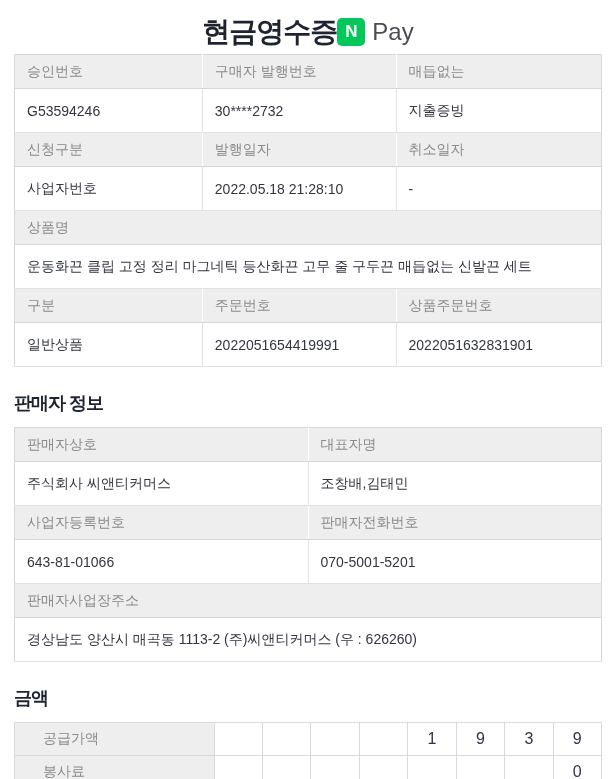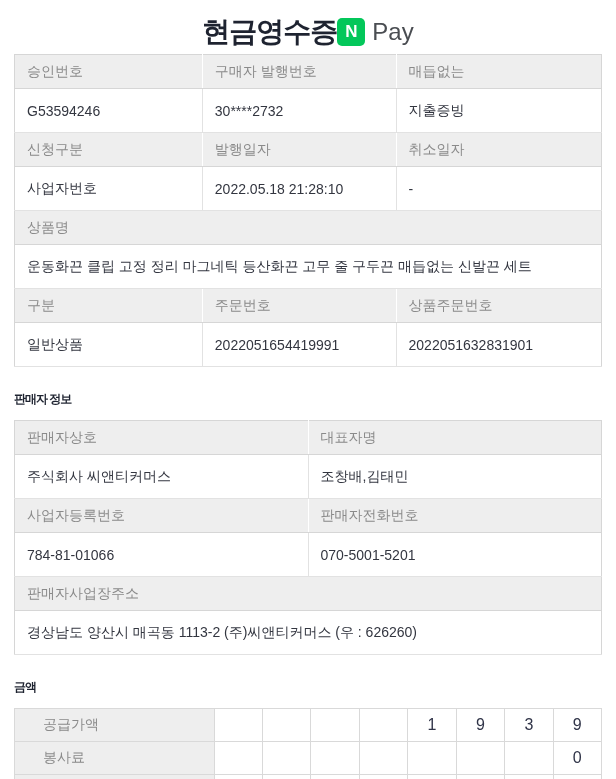--- a/index.html
+++ b/index.html
@@ -74,21 +74,21 @@
     color: #333640;
     height: 44px;
     border: 1px solid #e2e2e2;
   }
   table.rtable td:first-child { border-left: 1px solid #d6d6d6; }
   table.rtable td:last-child  { border-right: 1px solid #d6d6d6; }
   .green-strong { color: #00c73c; font-weight: bold; }
 
   
   .section-title {
-    font-size: 12px;
+    font-size: 18px;
     font-weight: 800;
     letter-spacing: -1px;
     color: #1e2330;
     margin: 24px 0 12px 0;
   }
 
   
   table.amount-table {
     width: 100%;
     border-collapse: collapse;
@@ -187,21 +187,21 @@
     </tr>
     <tr>
       <td>주식회사 씨앤티커머스</td>
       <td>조창배,김태민</td>
     </tr>
     <tr>
       <th>사업자등록번호</th>
       <th>판매자전화번호</th>
     </tr>
     <tr>
-      <td>784-81-01066</td>
+      <td>643-81-01066</td>
       <td>070-5001-5201</td>
     </tr>
     <tr>
       <th colspan="2">판매자사업장주소</th>
     </tr>
     <tr>
       <td colspan="2">경상남도 양산시 매곡동 1113-2 (주)씨앤티커머스 (우 : 626260)</td>
     </tr>
   </tbody>
     </table>

